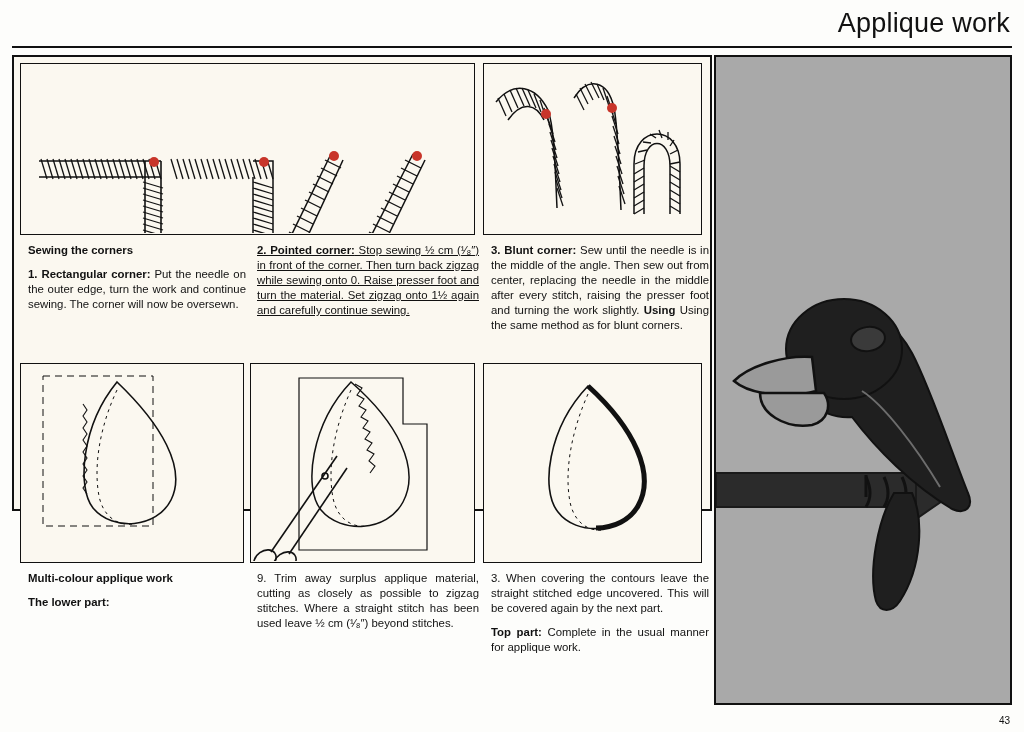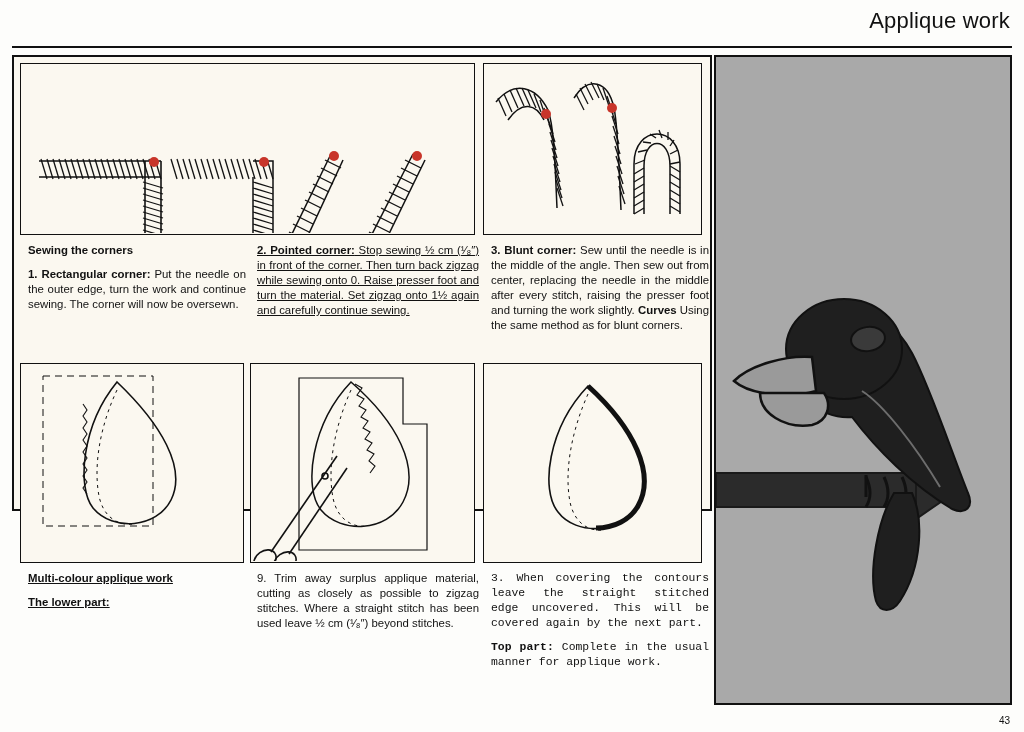--- a/index.html
+++ b/index.html
@@ -20,21 +20,21 @@
     left: 0; top: 0;
     width: 1024px;
     height: 732px;
     background: #fdfdfb;
   }
   
   .header-title {
     position: absolute;
     right: 14px;
     top: 8px;
-    font-size: 22px;
+    font-size: 27px;
     letter-spacing: 0.2px;
     color: #111;
     font-weight: 400;
   }
   .header-rule {
     position: absolute;
     left: 12px;
     top: 46px;
     width: 1000px;
     height: 2px;
@@ -92,23 +92,23 @@
     color: #111;
   }
   .cap b { font-weight: bold; }
   .cap p { margin: 0 0 9px 0; }
   .cap p:last-child { margin-bottom: 0; }
 
   .c1 { left: 14px;  top: 186px; width: 218px; }
   .c2 { left: 243px; top: 186px; width: 222px; text-decoration: underline; }
   .c3 { left: 477px; top: 186px; width: 218px; }
 
-  .c4 { left: 14px;  top: 514px; width: 218px; text-decoration: underline; }
+  .c4 { left: 14px;  top: 514px; width: 218px; }
   .c5 { left: 243px; top: 514px; width: 222px; }
-  .c6 { left: 477px; top: 514px; width: 218px; font-family: Liberation Mono, monospace; }
+  .c6 { left: 477px; top: 514px; width: 218px; }
 
   .pagenum {
     position: absolute;
     right: 14px;
     bottom: 6px;
     font-size: 10px;
     color: #111;
     text-align: center;
   }
   svg { display: block; }
@@ -336,21 +336,21 @@
       <div class="cap c1">
         <p><b>Sewing the corners</b></p>
         <p><b>1. Rectangular corner:</b><span> Put the needle on the outer edge, turn the work and continue sewing. The corner will now be oversewn.</span></p>
       </div>
 
       <div class="cap c2">
         <p><b>2. Pointed corner:</b><span> Stop sewing ½ cm (¹⁄₈″) in front of the corner. Then turn back zigzag while sewing onto 0. Raise presser foot and turn the material. Set zigzag onto 1½ again and carefully continue sewing.</span></p>
       </div>
 
       <div class="cap c3">
-        <p><b>3. Blunt corner:</b><span> Sew until the needle is in the middle of the angle. Then sew out from center, replacing the needle in the middle after every stitch, raising the presser foot and turning the work slightly. </span><b>Curves</b><span> Using the same method as for blunt corners.</span></p>
+        <p><b>3. Blunt corner:</b><span> Sew until the needle is in the middle of the angle. Then sew out from center, replacing the needle in the middle after every stitch, raising the presser foot and turning the work slightly. </span><b>Using</b><span> Using the same method as for blunt corners.</span></p>
       </div>
 
       <div class="illo r2a">
         <svg width="221" height="197" viewBox="0 0 221 197">
           <rect x="22" y="12" width="110" height="150" fill="none" stroke="#111" stroke-width="1" stroke-dasharray="7,5"></rect>
           <path d="M96 18 C 140 60, 166 104, 150 136 C 136 164, 92 168, 72 144 C 56 124, 60 62, 96 18 Z" fill="none" stroke="#111" stroke-width="1.6"></path>
           <path d="M96 26 C 80 60, 72 100, 78 132 C 82 152, 96 162, 112 160" fill="none" stroke="#111" stroke-width="1" stroke-dasharray="3,4"></path>
           <path d="M62 40 l4 6 -4 6 4 6 -4 6 4 6 -4 6 4 6 -4 6 4 6 -4 6 4 6 -4 6 4 6 -4 6 4 6" fill="none" stroke="#111" stroke-width="1.1"></path>
         </svg>
       </div>

